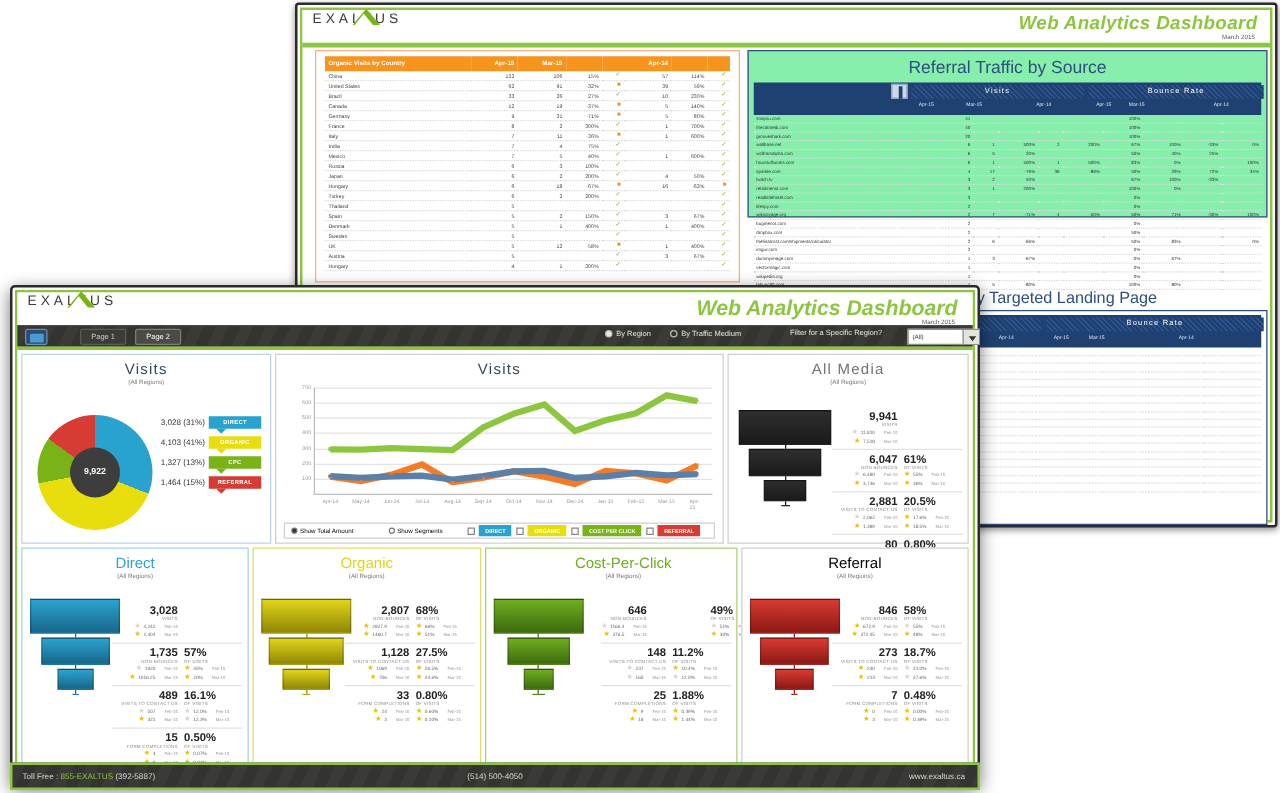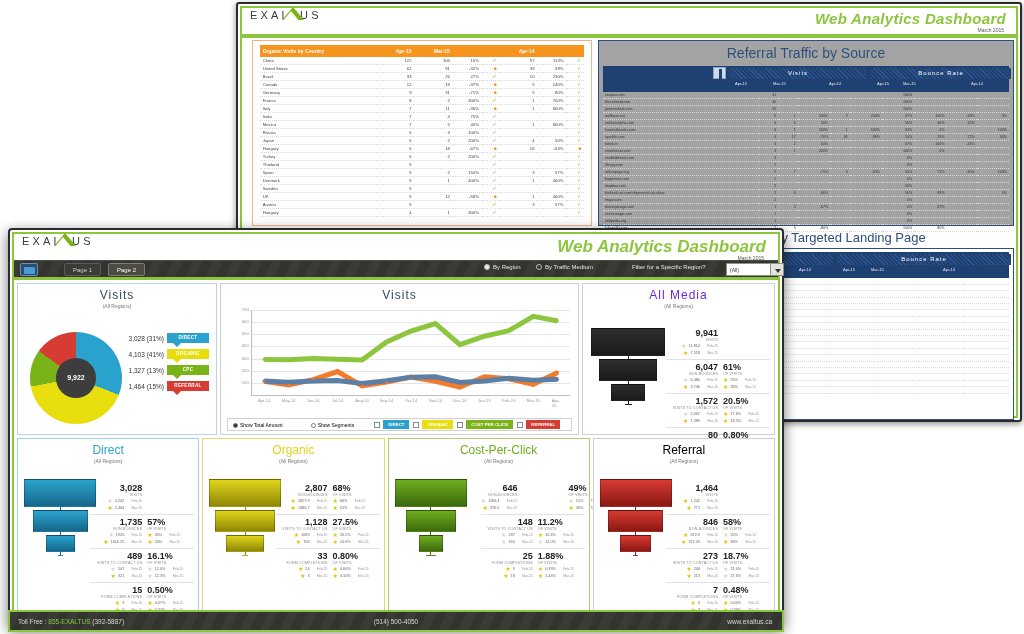--- a/index.html
+++ b/index.html
@@ -41,22 +41,22 @@
     border-bottom:1px dotted #d9d9d9;}
   table.geo tbody td.l{ text-align:left; }
   .tick{ color:#7ab317; font-size:5px;}
   .warn{ color:#f7941e; font-size:5px;}
 
   #us-band{ position:absolute; left:10px; top:220px; width:340px; height:22px;
     border:1px solid #f5b183; background:repeating-linear-gradient(45deg,#fde3cf,#fde3cf 2px,#fff 2px,#fff 4px);
     color:#f7941e; font-size:12px; text-align:center; line-height:22px;}
 
   
-  #ref-panel{ position:absolute; left:356px; top:32px; width:416px; height:186px;
-    border:1px solid #2e4f7d; background:#a3a3a3;}
+  #ref-panel{ position:absolute; left:356px; top:32px; width:416px; height:134px;
+    border:1px solid #2e4f7d; background:#86efac;}
   .ref-title{ text-align:center; color:#2e4f7d; font-size:14px; padding-top:4px;}
   .ref-head{ margin:5px 4px 0; height:26px; background:#1f4171; position:relative; color:#fff;}
   .ref-head .hcell{ position:absolute; top:2px; height:11px; font-size:6px; text-align:center;
     background:repeating-linear-gradient(45deg,#2e5590,#2e5590 1px,#1f4171 1px,#1f4171 3px);
     line-height:11px; letter-spacing:1px;}
   .ref-head .sub{ position:absolute; top:15px; font-size:4px; color:#dfe6f2;}
   .sorticon{ position:absolute; left:110px; top:1px; width:13px; height:12px;
     background:#cfd8e8; border:1px solid #8fa4c6;}
   .sorticon:before{content:"";position:absolute;left:5px;top:1px;width:3px;height:10px;background:#1f4171;}
   table.ref{ width:calc(100% - 8px); margin:0 4px; border-collapse:collapse; font-size:3.6px; color:#333;}
@@ -144,21 +144,21 @@
     border:1px solid #d0d0d0; display:flex; align-items:center; gap:6px; padding:0 5px; font-size:5px;}
   .cl-radio .dot{ display:inline-block;width:5px;height:5px;border-radius:50%;border:1px solid #777;
     margin-right:2px; vertical-align:-1px;}
   .cl-radio.sel .dot{ background:#333;}
   .cl-chk{ display:inline-block; width:6px;height:6px;border:1px solid #888; margin-right:3px;
     vertical-align:-1px; background:#fff;}
   .cl-chip{ height:9px; padding:0 5px; font-size:4.4px; color:#fff; line-height:9px; font-weight:bold;}
 
   
   #all-media-panel{ width:193px; border:1px solid #cfcfcf;}
-  #all-media-panel .panel-title{ color:#6d28d9; letter-spacing:1px;}
+  #all-media-panel .panel-title{ color:#737373; letter-spacing:1px;}
 
   .funnel{ position:absolute; left:6px; top:44px; width:78px;}
   .fbar{ margin:0 auto; }
   .fstem{ width:1px; margin:0 auto; }
 
   .stats{ position:absolute; right:4px; top:42px; width:104px; font-size:5px; color:#444;}
   .stat{ border-top:1px solid #e2e2e2; padding:2px 0 3px; display:flex;}
   .stat:first-child{ border-top:none;}
   .stat .col{ width:50%; }
   .stat .big{ font-size:9px; font-weight:bold; color:#222; text-align:right;}
@@ -1124,21 +1124,21 @@
                   </div>
                   <div class="cmp" style="justify-content: flex-start;">
                     <span class="star">★</span>
                     <span>36%</span>
                     <span class="mo">Mar-15</span>
                   </div>
                 </div>
               </div>
               <div class="stat">
                 <div class="col">
-                  <div class="big">1,572</div>
+                  <div class="big">2,881</div>
                   <div class="cap">VISITS TO CONTACT US</div>
                   <div class="cmp">
                     <span class="star hollow">★</span>
                     <span>2,062</span>
                     <span class="mo">Feb-15</span>
                   </div>
                   <div class="cmp">
                     <span class="star">★</span>
                     <span>1,389</span>
                     <span class="mo">Mar-15</span>
@@ -1535,37 +1535,20 @@
               <div class="fstem" style="height: 3px; background: rgb(140, 24, 18);"></div>
               <div class="fbar" style="width: 55px; height: 22px; background: linear-gradient(rgb(214, 59, 52), rgb(140, 24, 18)); border: 1px solid rgba(0, 0, 0, 0.25);"></div>
               <div class="fstem" style="height: 3px; background: rgb(140, 24, 18);"></div>
               <div class="fbar" style="width: 31px; height: 17px; background: linear-gradient(rgb(214, 59, 52), rgb(140, 24, 18)); border: 1px solid rgba(0, 0, 0, 0.25);"></div>
               <div class="fstem" style="height: 3px; background: rgb(140, 24, 18);"></div>
               <div class="fbar" style="width: 5px; height: 1px; background: linear-gradient(rgb(214, 59, 52), rgb(140, 24, 18));"></div>
             </div>
             <div class="stats">
               <div class="stat">
                 <div class="col">
-                  <div class="big">1,464</div>
-                  <div class="cap">VISITS</div>
-                  <div class="cmp">
-                    <span class="star">★</span>
-                    <span>1,242</span>
-                    <span class="mo">Feb-15</span>
-                  </div>
-                  <div class="cmp">
-                    <span class="star">★</span>
-                    <span>771</span>
-                    <span class="mo">Mar-15</span>
-                  </div>
-                </div>
-                <div class="col" style="padding-left: 5px;"></div>
-              </div>
-              <div class="stat">
-                <div class="col">
                   <div class="big">846</div>
                   <div class="cap">NON-BOUNCES</div>
                   <div class="cmp">
                     <span class="star">★</span>
                     <span>672.9</span>
                     <span class="mo">Feb-15</span>
                   </div>
                   <div class="cmp">
                     <span class="star">★</span>
                     <span>372.45</span>

